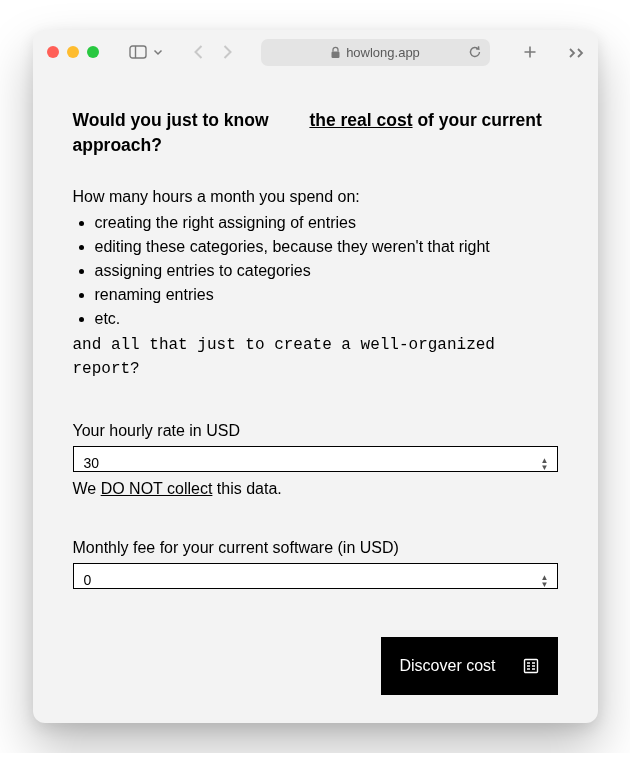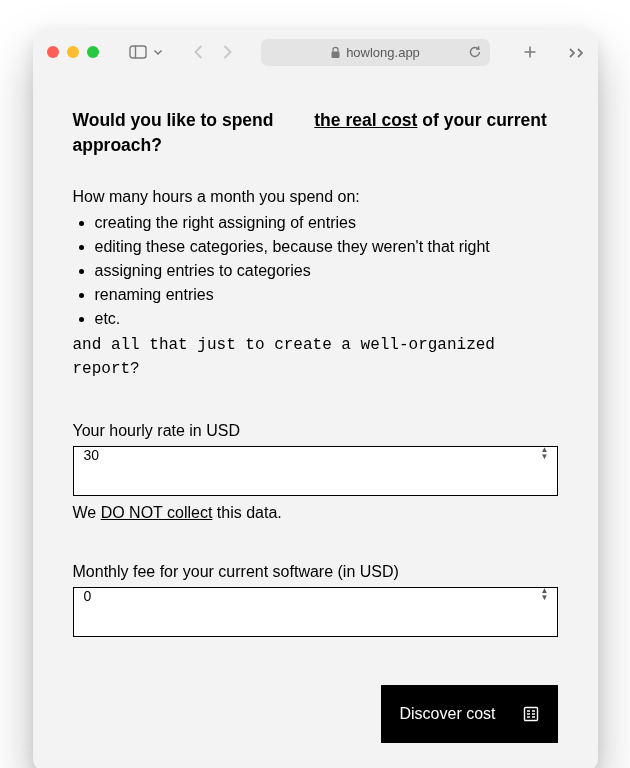--- a/index.html
+++ b/index.html
@@ -107,28 +107,28 @@
       margin-top: 10px;
       margin-left: 30px;
     }
     .field-label {
       font-size: 16px;
       margin-top: 41px;
       margin-bottom: 6px;
     }
     .num-input {
       width: 100%;
-      height: 50px;
+      height: 26px;
       border: 1.5px solid #000;
       background: #fff;
       padding: 0 26px 0 10px;
       font-size: 14px;
       position: relative;
       display: flex;
-      align-items: flex-start;
+      align-items: flex-end;
     }
     .num-input .stepper {
       position: absolute;
       right: 8px;
       display: flex;
       flex-direction: column;
       gap: 1px;
       color: #555;
       font-size: 8px;
       line-height: 6px;
@@ -219,21 +219,21 @@
       <svg width="16" height="14" viewBox="0 0 16 14" fill="none" stroke="#7a7a7a" stroke-width="1.8">
           <polyline points="2,4 6,8 2,12"></polyline>
           <polyline points="10,4 14,8 10,12"></polyline>
         </svg>
     </span>
   </div>
 
   <div class="content">
 
     <h2 class="heading">
-      <span>Would you like to spend </span><span class="underline">the real cost</span><span> of your current approach?</span>
+      <span>Would you just to know </span><span class="underline">the real cost</span><span> of your current approach?</span>
     </h2>
 
     <p class="intro">How many hours a month you spend on:</p>
     <ul class="tasks" id="task-list">
         <li>creating the right assigning of entries</li>
         <li>editing these categories, because they weren't that right</li>
         <li>assigning entries to categories</li>
         <li>renaming entries</li>
         <li>etc.</li>
       </ul>

